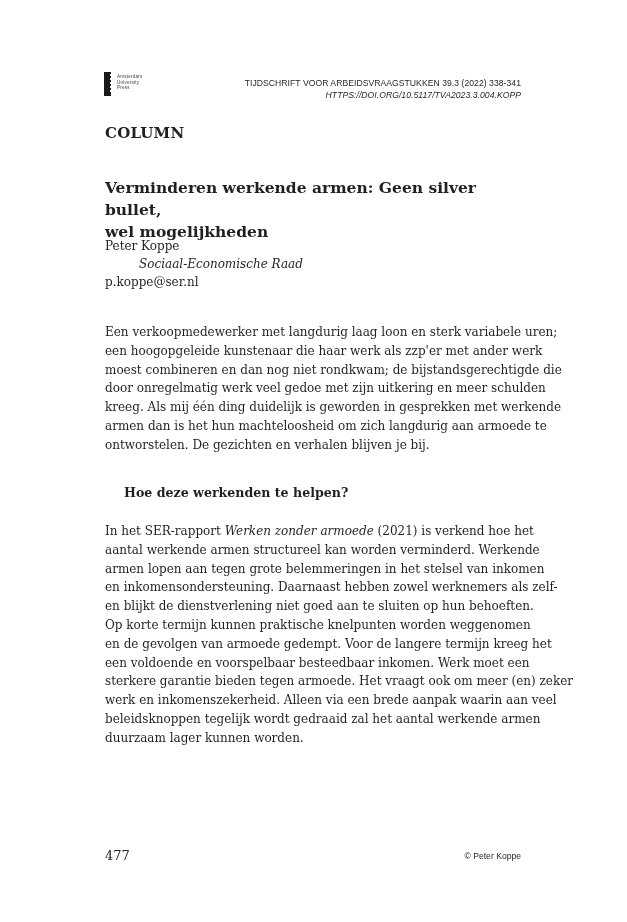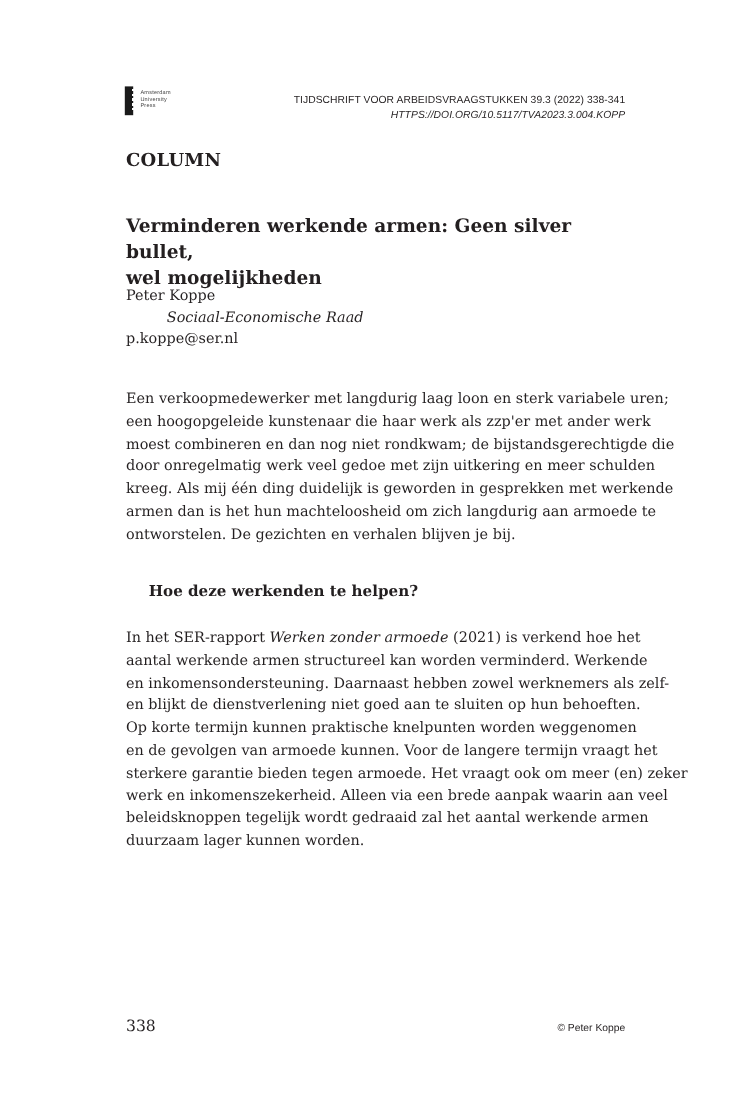--- a/index.html
+++ b/index.html
@@ -75,24 +75,26 @@
   <span class="line">kreeg. Als mij één ding duidelijk is geworden in gesprekken met werkende</span>
   <span class="line">armen dan is het hun machteloosheid om zich langdurig aan armoede te</span>
   <span class="line last">ontworstelen. De gezichten en verhalen blijven je bij.</span>
 </div>
 
 <div class="subheading serif">Hoe deze werkenden te helpen?</div>
 
 <div class="para p2 serif">
   <span class="line"><span>In het SER-rapport </span><em>Werken zonder armoede</em><span> (2021) is verkend hoe het</span></span>
   <span class="line">aantal werkende armen structureel kan worden verminderd. Werkende</span>
+  <span class="line">armen lopen aan tegen grote belemmeringen in het stelsel van inkomen</span>
   <span class="line">en inkomensondersteuning. Daarnaast hebben zowel werknemers als zelf-</span>
   <span class="line">en blijkt de dienstverlening niet goed aan te sluiten op hun behoeften.</span>
   <span class="line">Op korte termijn kunnen praktische knelpunten worden weggenomen</span>
-  <span class="line">en de gevolgen van armoede kunnen. Voor de langere termijn vraagt het</span>
+  <span class="line">en de gevolgen van armoede gedempt. Voor de langere termijn kreeg het</span>
+  <span class="line">een voldoende en voorspelbaar besteedbaar inkomen. Werk moet een</span>
   <span class="line">sterkere garantie bieden tegen armoede. Het vraagt ook om meer (en) zeker</span>
   <span class="line">werk en inkomenszekerheid. Alleen via een brede aanpak waarin aan veel</span>
   <span class="line">beleidsknoppen tegelijk wordt gedraaid zal het aantal werkende armen</span>
   <span class="line last">duurzaam lager kunnen worden.</span>
 </div>
 
-<div class="page-num serif">338</div>
+<div class="page-num serif">477</div>
 <div class="copyright sans">© Peter Koppe</div>
 
 </body></html>

